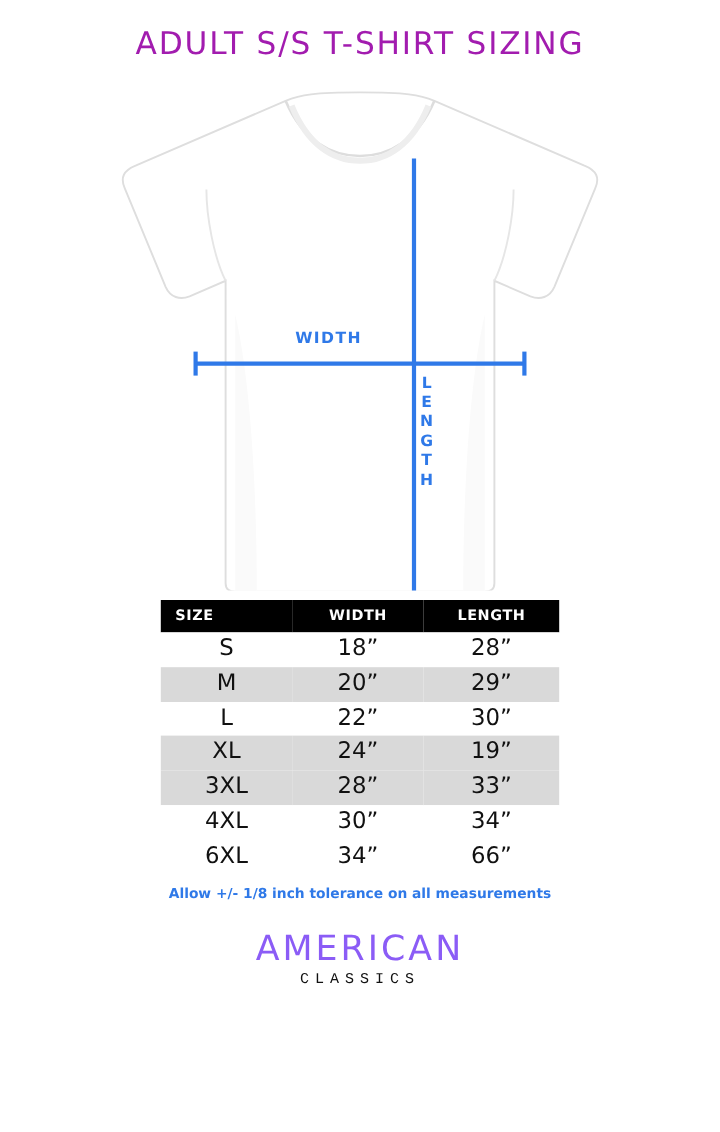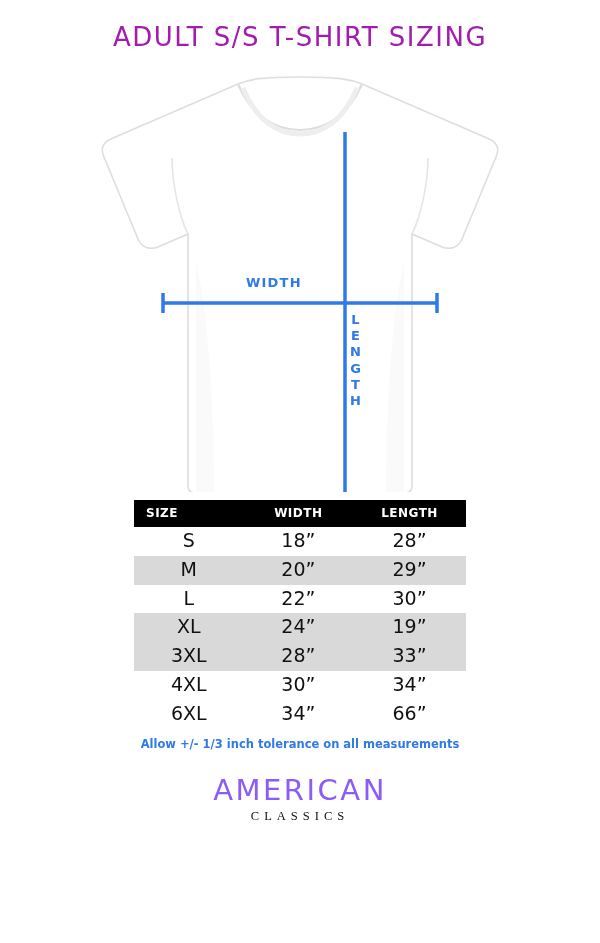--- a/index.html
+++ b/index.html
@@ -120,21 +120,21 @@
     font-size: 29px;
     letter-spacing: 2.5px;
     color: #8b5cf6;
     font-family: "DejaVu Sans", sans-serif;
   }
   .brand-sub {
     font-size: 12.5px;
     letter-spacing: 5px;
     color: #111111;
     margin-top: 2px;
-    font-family: Liberation Serif, serif;
+    font-family: Liberation Mono, monospace;
   }
 </style>
 </head>
 <body>
 
 <div class="title">ADULT S/S T-SHIRT SIZING</div>
 
 <div class="shirt-area">
   <svg class="shirt-svg" width="600" height="430" viewBox="0 0 600 430">
 
@@ -218,19 +218,19 @@
         <td>34”</td>
       </tr>
       <tr class="odd">
         <td>6XL</td>
         <td>34”</td>
         <td>66”</td>
       </tr>
     </tbody>
   </table>
 
-  <div class="tolerance">Allow +/- 1/3 inch tolerance on all measurements</div>
+  <div class="tolerance">Allow +/- 1/8 inch tolerance on all measurements</div>
 </div>
 
 <div class="brand">
   <div class="brand-main">AMERICAN</div>
   <div class="brand-sub">CLASSICS</div>
 </div>
 
 </body></html>

